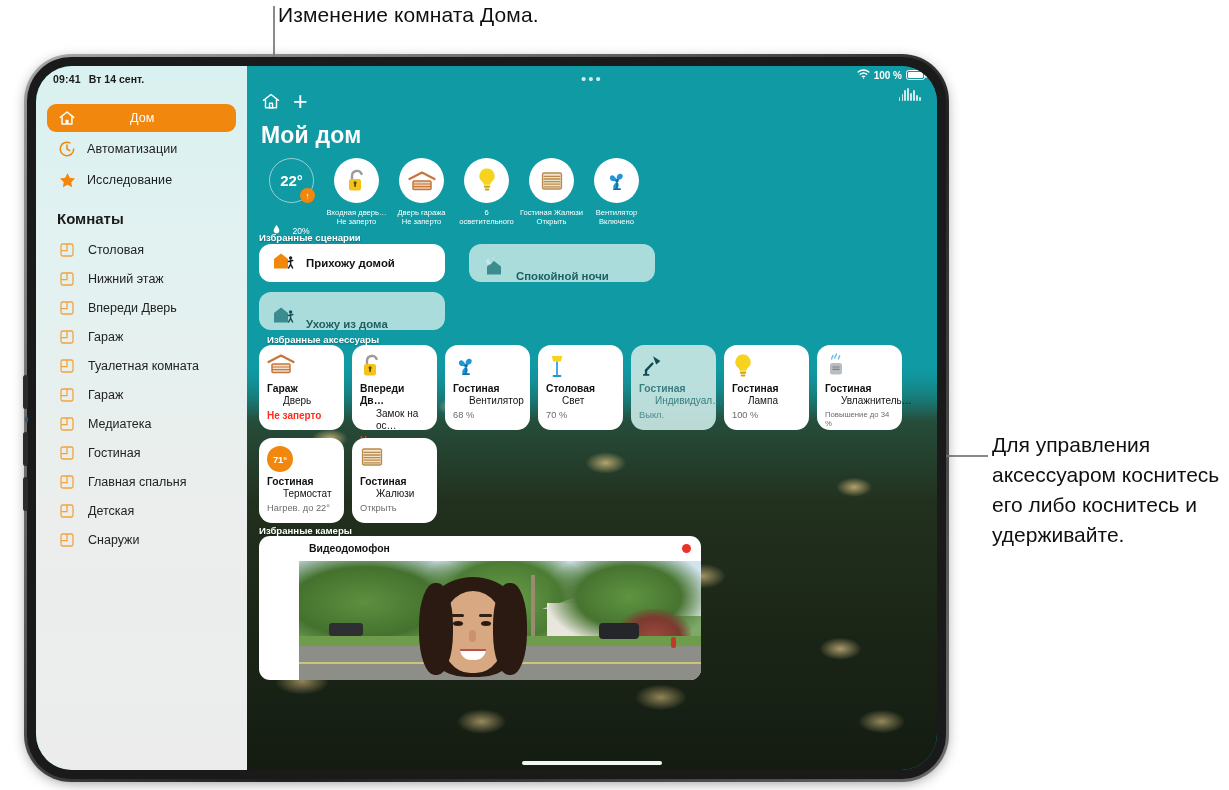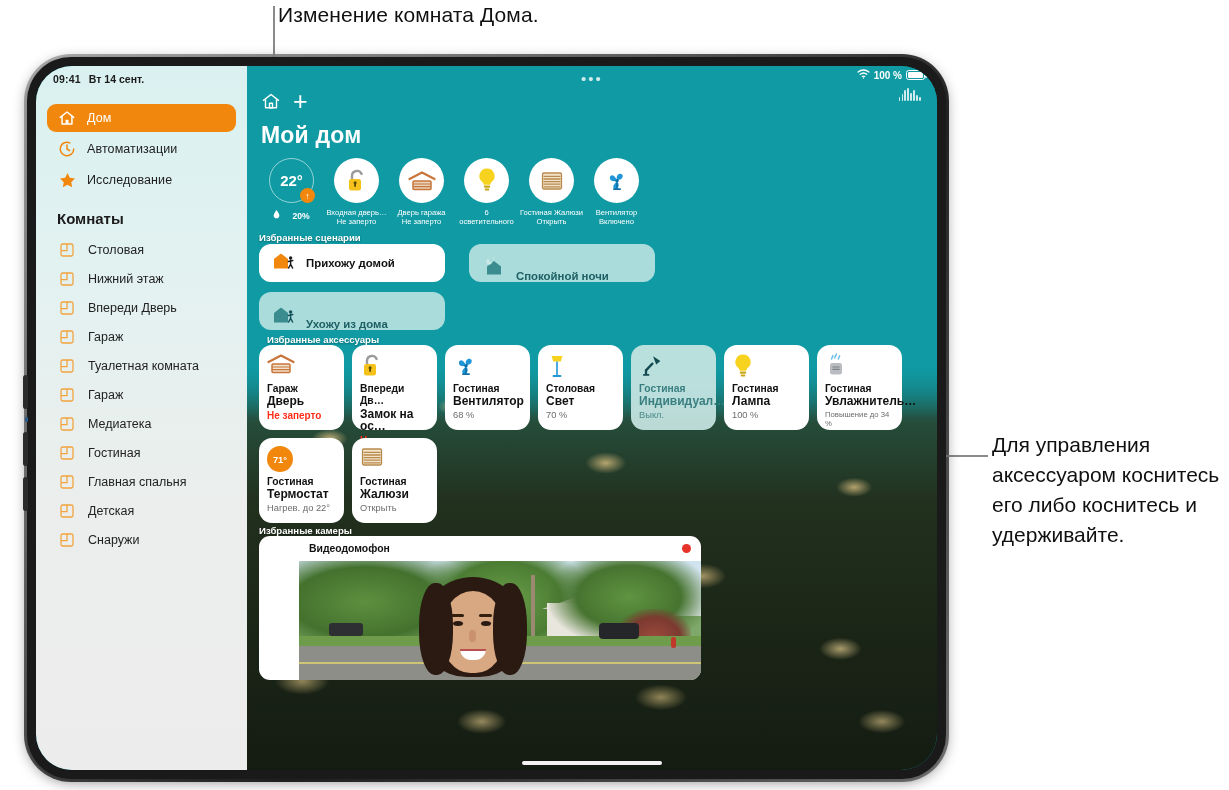--- a/index.html
+++ b/index.html
@@ -62,21 +62,21 @@
   .sb-time{
     margin-left:17px;font-size:10.5px;font-weight:bold;color:#1b1b1b;
     letter-spacing:.2px;
   }
   .sb-date{margin-left:8px;font-size:10.5px;font-weight:bold;color:#1b1b1b;}
   .nav{position:absolute;left:0;top:38px;width:100%;}
   .nav-item{
     display:flex;align-items:center;height:28px;margin:0 11px 3px 11px;
     padding-left:9px;border-radius:9px;box-sizing:border-box;
   }
-  .nav-item.active{background:#f2870d;}
+  .nav-item.active{background:#f2870d;gap:43px;}
   .nav-ico{width:22px;height:22px;flex:0 0 22px;display:flex;align-items:center;justify-content:center;}
   .nav-label{
     margin-left:9px;font-size:12.5px;color:#1c1c1c;letter-spacing:.1px;
   }
   .nav-item.active .nav-label{color:#ffffff;}
   .rooms-title{
     margin:16px 0 8px 21px;font-size:15px;font-weight:bold;color:#1b1b1b;
   }
   .room-item{
     display:flex;align-items:center;height:29px;margin:0 11px;padding-left:9px;
@@ -162,22 +162,22 @@
   }
   .chip-temp-badge{
     position:absolute;right:-2px;bottom:-1px;width:15px;height:15px;border-radius:50%;
     background:#f2870d;color:#fff;font-size:9px;display:flex;align-items:center;justify-content:center;
   }
   .chip-sub{
     margin-top:5px;text-align:center;font-size:7.6px;color:#fff;line-height:9.4px;
     width:64px;
   }
   .chip-hum{
-    margin-top:7px;display:flex;align-items:center;gap:12px;color:#fff;
-    font-size:8.6px;font-weight:bold;
+    margin-top:22px;display:flex;align-items:center;gap:12px;color:#fff;
+    font-size:8.6px;font-weight:normal;
   }
   
   .sec-title{
     position:absolute;font-size:9.6px;font-weight:bold;color:#fff;
     text-shadow:0 1px 2px rgba(0,0,0,.35);
   }
   
   .scenes{position:absolute;left:12px;top:178px;width:400px;}
   .scene-row{display:flex;gap:24px;margin-bottom:10px;}
   .scene{
@@ -192,21 +192,21 @@
   
   .acc-wrap{position:absolute;left:12px;top:279px;width:680px;}
   .acc-row{display:flex;gap:8px;margin-bottom:8px;}
   .acc{
     width:85px;height:85px;border-radius:13px;background:#fff;
     padding:8px 8px 0 8px;box-sizing:border-box;position:relative;
   }
   .acc.off{background:rgba(199,229,226,.93);}
   .acc-icon{height:30px;display:flex;align-items:flex-start;}
   .acc-t1{font-size:10.3px;font-weight:bold;color:#111;line-height:12.4px;}
-  .acc-t2{font-size:12px;font-weight:bold;color:#111;line-height:12.4px;}
+  .acc-t2{font-size:10px;font-weight:normal;color:#111;line-height:12.4px;margin-left:16px;}
   .acc-st{font-size:9.3px;color:#6b6b6b;margin-top:2px;}
   .acc-st.red{color:#ff2d1a;font-weight:bold;font-size:10px;}
   .acc.off .acc-t1,.acc.off .acc-t2{color:#3a7f80;}
   .acc.off .acc-st{color:#4a8d8c;}
   .acc-st.small{font-size:7.7px;}
   .thermo-badge{
     width:26px;height:26px;border-radius:50%;background:#f2870d;color:#fff;
     font-size:9.4px;font-weight:bold;display:flex;align-items:center;justify-content:center;
   }
   

